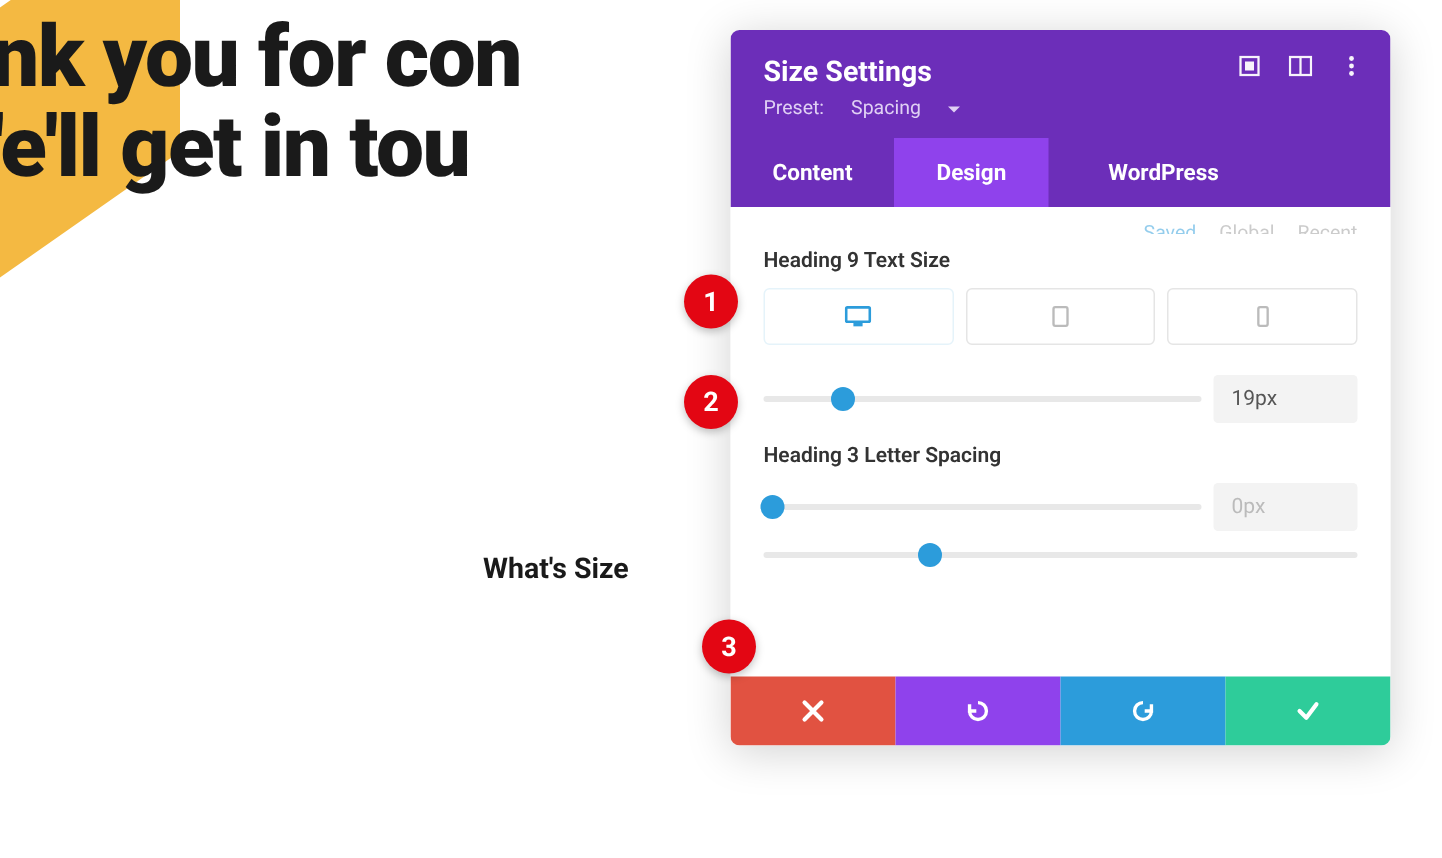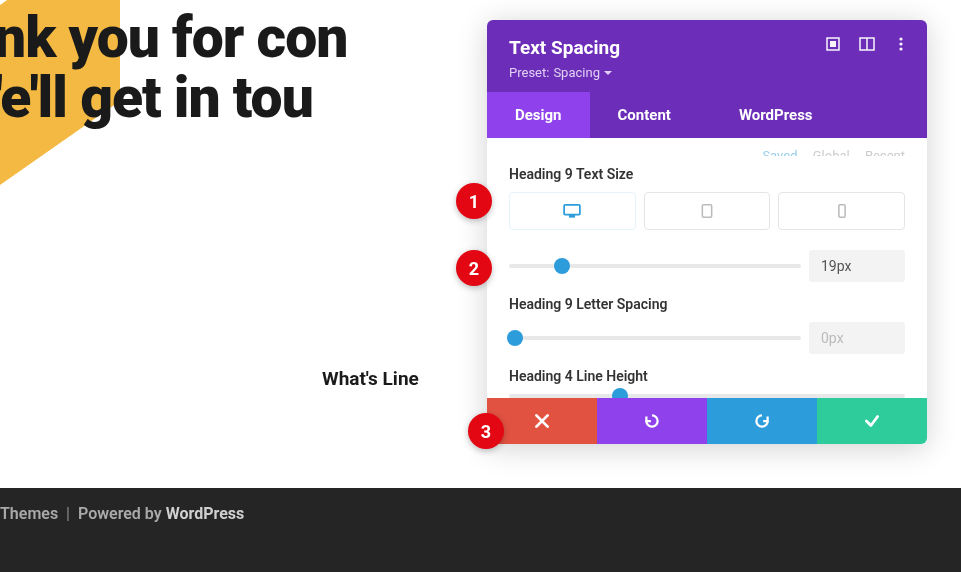--- a/index.html
+++ b/index.html
@@ -17,31 +17,31 @@
 .footer { position: absolute; left: 0; right: 0; bottom: 0; height: 84px; background: #252525; display: flex; align-items: flex-start; padding: 16px 0 0 0; }
 .footer-text { color: #a9a9a9; font-size: 16px; font-weight: 600; }
 .footer-text .sep { color: #888; font-weight: 400; margin: 0 4px; }
 .footer-text .wp { color: #d0d0d0; font-weight: 700; }
 
 
 .panel { position: absolute; top: 20px; left: 487px; width: 440px; background: #fff; border-radius: 6px; box-shadow: 0 4px 30px rgba(0,0,0,.18); overflow: hidden; z-index: 10; }
 .panel-header { background: #6c2eb9; color: #fff; padding: 16px 18px 12px 22px; }
 .panel-header-row { display: flex; align-items: flex-start; justify-content: space-between; }
 .panel-title { font-size: 19px; font-weight: 700; }
-.panel-subtitle { font-size: 13px; color: #e0d0f4; margin-top: 6px; display: flex; align-items: center; gap: 4px; }
+.panel-subtitle { font-size: 13px; color: #e0d0f4; margin-top: 6px; display: flex; align-items: center; gap: 18px; }
 .panel-subtitle svg { fill: #e0d0f4; }
 .panel-icons { display: flex; gap: 18px; align-items: center; }
 .panel-icons .hic { width: 16px; height: 16px; opacity: .95; cursor: pointer; }
 
 .tabs { background: #6c2eb9; display: flex; }
 .tab { flex: 0 0 auto; padding: 14px 28px; color: #fff; font-weight: 700; font-size: 15px; cursor: pointer; }
 .tab.active { background: #8f42ec; }
 .tab.advanced { margin-left: 12px; }
 
-.panel-body { background: #fff; padding: 18px 22px 14px 22px; height: 260px; overflow: hidden; }
+.panel-body { background: #fff; padding: 18px 22px 14px 22px; height: 313px; overflow: hidden; }
 .top-row { text-align: right; font-size: 13px; margin-top: -8px; margin-bottom: 10px; height: 8px; overflow: hidden; opacity: .5; }
 .top-row span { color: #999; margin-left: 12px; }
 .top-row .saved { color: #2c9cdb; }
 
 .opt-label { font-size: 14px; color: #333; font-weight: 600; margin: 10px 0 10px 0; }
 
 .device-tabs { display: flex; gap: 8px; margin-bottom: 20px; }
 .dtab { flex: 1; border: 1px solid #e5e5e5; border-radius: 4px; height: 38px; display: flex; align-items: center; justify-content: center; cursor: pointer; }
 .dtab.active { border-color: #2c9cdb20; }
 .dtab svg { width: 18px; height: 14px; }
@@ -69,37 +69,29 @@
 <body>
 
 <div class="page-bg">
   <div class="yellow-shape"></div>
 
   <div class="big-text">
     <div class="line">nk you for con</div>
     <div class="line">'e'll get in tou</div>
   </div>
 
-  <div class="whats-next">What's Line</div>
-
-  <div class="footer">
-    <div class="footer-text">
-      <span>Themes</span>
-      <span class="sep">|</span>
-      <span>Powered by</span>
-      <span class="wp">WordPress</span>
-    </div>
-  </div>
+  <div class="whats-next">What's Size</div>
+
 </div>
 
 <div class="panel">
   <div class="panel-header">
     <div class="panel-header-row">
       <div>
-        <div class="panel-title">Text Spacing</div>
+        <div class="panel-title">Size Settings</div>
         <div class="panel-subtitle">
           <span>Preset:</span>
           <span>Spacing</span>
           <svg width="8" height="8" viewBox="0 0 8 8">
               <path d="M0 2 L4 6 L8 2 Z"></path>
             </svg>
         </div>
       </div>
       <div class="panel-icons">
         <svg class="hic" viewBox="0 0 16 16">
@@ -113,22 +105,22 @@
         <svg class="hic" viewBox="0 0 16 16">
             <circle cx="8" cy="3" r="1.6" fill="#fff"></circle>
             <circle cx="8" cy="8" r="1.6" fill="#fff"></circle>
             <circle cx="8" cy="13" r="1.6" fill="#fff"></circle>
           </svg>
       </div>
     </div>
   </div>
 
   <div class="tabs">
+    <div class="tab">Content</div>
     <div class="tab active">Design</div>
-    <div class="tab">Content</div>
     <div class="tab advanced">WordPress</div>
   </div>
 
   <div class="panel-body">
     <div class="top-row">
       <span class="saved">Saved</span>
       <span>Global</span>
       <span>Recent</span>
     </div>
 
@@ -153,29 +145,28 @@
       </div>
     </div>
 
     <div class="slider-row">
       <div class="track">
         <div class="thumb" style="left:18%"></div>
       </div>
       <div class="valbox">19px</div>
     </div>
 
-    <div class="opt-label">Heading 9 Letter Spacing</div>
+    <div class="opt-label">Heading 3 Letter Spacing</div>
     <div class="slider-row">
       <div class="track">
         <div class="thumb" style="left:2%"></div>
       </div>
       <div class="valbox disabled">0px</div>
     </div>
 
-    <div class="opt-label">Heading 4 Line Height</div>
     <div class="slider-row">
       <div class="track">
         <div class="thumb" style="left:28%"></div>
       </div>
     </div>
 
   </div>
 
   <div class="action-bar">
     <div class="abtn close">

